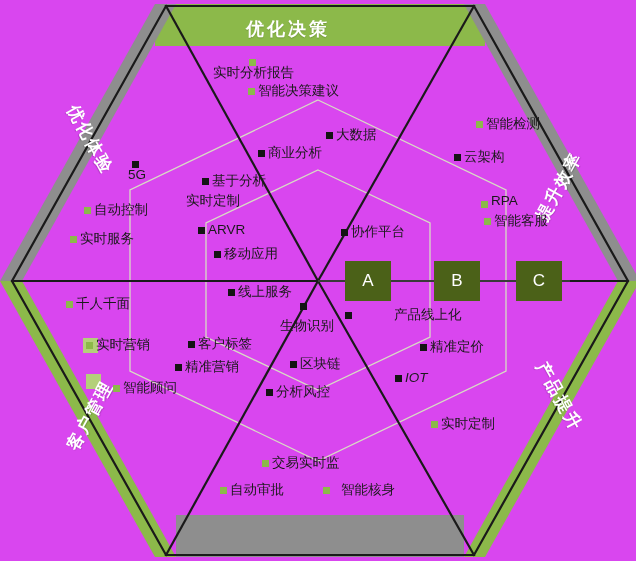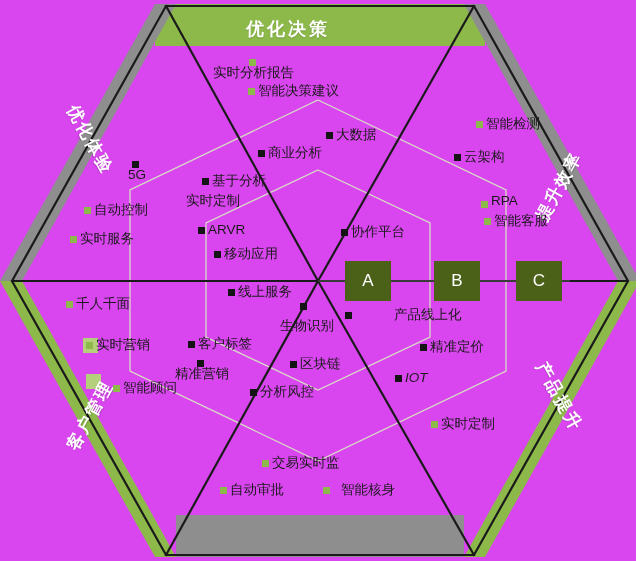--- a/index.html
+++ b/index.html
@@ -219,21 +219,21 @@
     <span>智能顾问</span>
   </div>
   <div class="item dark" style="left:228px; top:285px;">
     <span class="bullet"></span>
     <span>线上服务</span>
   </div>
   <div class="item dark" style="left:188px; top:337px;">
     <span class="bullet"></span>
     <span>客户标签</span>
   </div>
-  <div class="item dark" style="left:175px; top:360px;flex-direction:column;">
+  <div class="item dark" style="left:175px; top:360px;">
     <span class="bullet"></span>
     <span>精准营销</span>
   </div>
 
   <div class="item dark" style="left:345px; top:308px;gap:39px;">
     <span class="bullet"></span>
     <span>产品线上化</span>
   </div>
   <div class="item dark" style="left:420px; top:340px;">
     <span class="bullet"></span>
@@ -252,21 +252,21 @@
     <span class="bullet"></span>
   </div>
   <div class="item nb" style="left:280px; top:319px;">
 
     <span>生物识别</span>
   </div>
   <div class="item dark" style="left:290px; top:357px;">
     <span class="bullet"></span>
     <span>区块链</span>
   </div>
-  <div class="item dark" style="left:250px; top:385px;">
+  <div class="item dark" style="left:266px; top:385px;">
     <span class="bullet"></span>
     <span>分析风控</span>
   </div>
   <div class="item green" style="left:262px; top:456px;">
     <span class="bullet"></span>
     <span>交易实时监</span>
   </div>
   <div class="item green" style="left:220px; top:483px;">
     <span class="bullet"></span>
     <span>自动审批</span>

